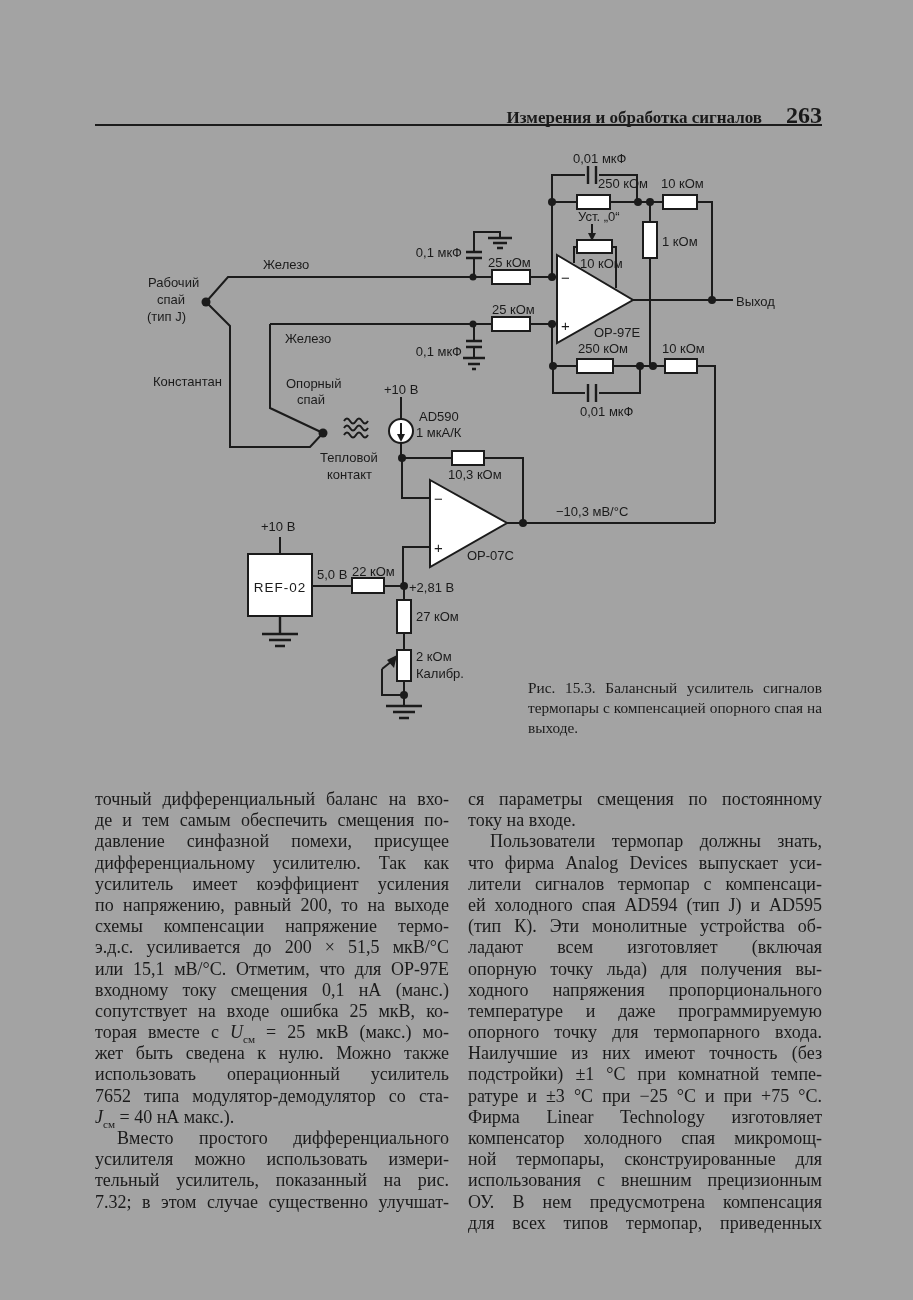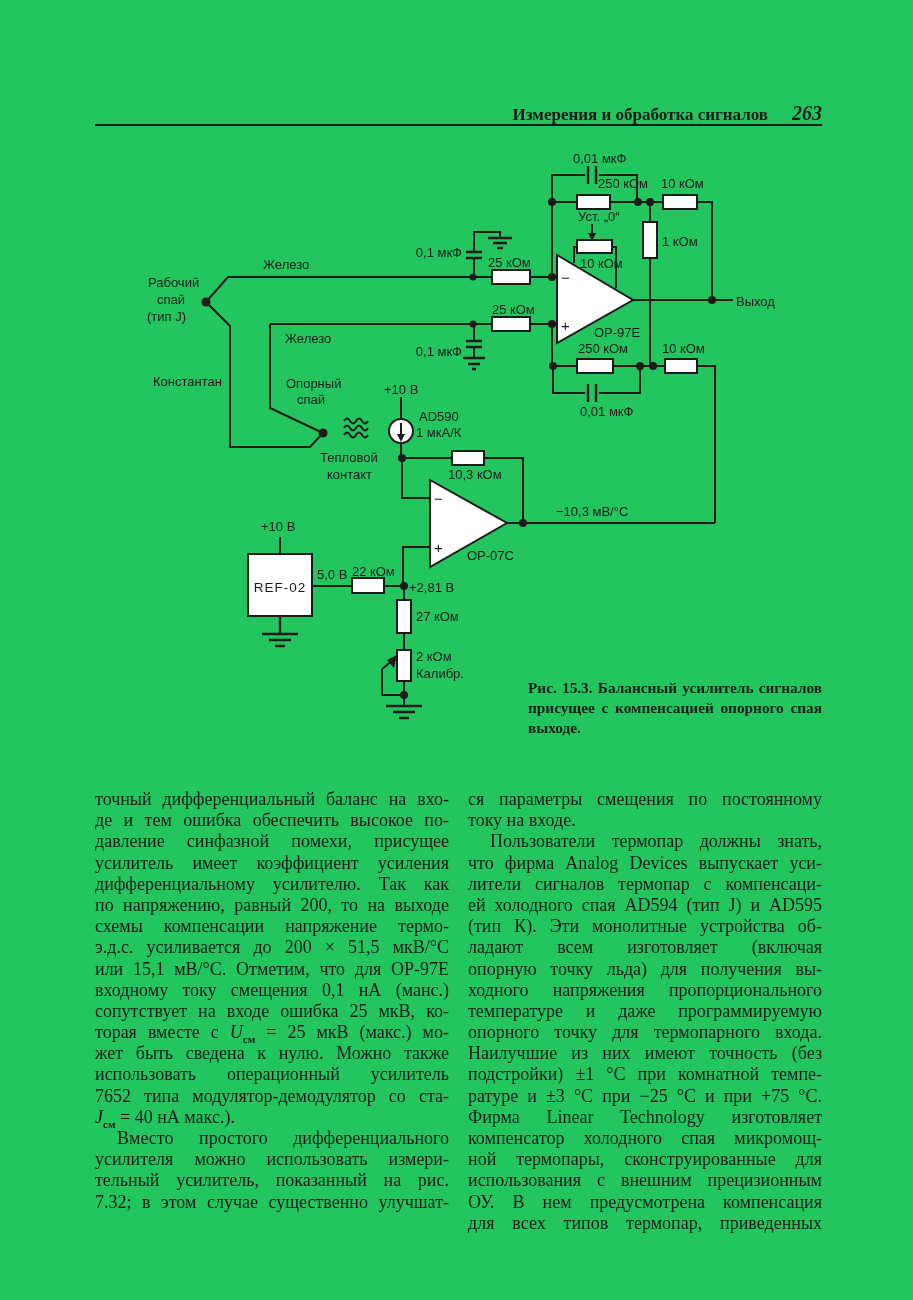--- a/index.html
+++ b/index.html
@@ -1,44 +1,44 @@
 <!DOCTYPE html>
 <html><head>
 <meta charset="utf-8">
 <style>
   html,body{margin:0;padding:0;background:#ffffff;}
-  .page{position:relative;width:913px;height:1300px;background:#22c55e;overflow:hidden;
+  .page{position:relative;width:913px;height:1300px;background:#a3a3a3;overflow:hidden;
         font-family:"Liberation Serif",serif;color:#1a1a1a;}
   .hdr{position:absolute;left:95px;top:102px;width:727px;display:flex;
        justify-content:flex-end;align-items:baseline;gap:24px;
        font-weight:bold;font-size:17px;}
-  .hdr .pg{font-size:20px;font-style:italic;}
+  .hdr .pg{font-size:24px;}
   .rule{position:absolute;left:95px;top:124px;width:727px;height:2px;background:#1c1c1c;}
   .circuit{position:absolute;left:0;top:0;}
   .w path, .w polyline{fill:none;stroke:#1b1b1b;stroke-width:2;}
   .thin path{fill:none;stroke:#1b1b1b;stroke-width:2.4;}
   .r rect{fill:#fff;stroke:#1b1b1b;stroke-width:2;}
   .sym{fill:#fff;stroke:#1b1b1b;stroke-width:2;}
   .dots circle{fill:#1b1b1b;stroke:none;}
   .ah{fill:#1b1b1b;stroke:none;}
   text{font-family:"Liberation Sans",sans-serif;font-size:13px;fill:#1b1b1b;}
   text.sgn{font-size:15px;}
   text.chip{font-size:13.5px;letter-spacing:1px;}
   .caption{position:absolute;left:528px;top:678px;width:294px;font-size:15.3px;
            line-height:20.2px;}
-  .caption .cl{text-align:justify;text-align-last:justify;height:20.2px;overflow:hidden;font-weight:bold;}
+  .caption .cl{text-align:justify;text-align-last:justify;height:20.2px;overflow:hidden;}
   .caption .cl.end{text-align-last:left;}
   .col{position:absolute;top:789px;width:354px;font-size:18px;line-height:21.2px;}
   .col-left{left:95px;}
   .col-right{left:468px;}
   .tl{text-align:justify;text-align-last:justify;height:21.2px;overflow:hidden;}
   .tl.end{text-align-last:left;}
   .tl.ind{text-indent:22px;}
   .tl .it{font-style:italic;}
-  .tl sub{font-size:0.62em;line-height:0;font-weight:bold;}
+  .tl sub{font-size:0.62em;line-height:0;}
 </style>
 </head>
 <body>
 
 <div class="page">
 
   <div class="hdr">
     <span>Измерения и обработка сигналов</span>
     <span class="pg">263</span>
   </div>
@@ -181,30 +181,30 @@
     <text x="317" y="579">5,0 В</text>
     <text x="352" y="576">22 кОм</text>
     <text x="409" y="592">+2,81 В</text>
     <text x="416" y="621">27 кОм</text>
     <text x="416" y="661">2 кОм</text>
     <text x="416" y="678">Калибр.</text>
   </svg>
 
   <div class="caption">
     <div class="cl">Рис. 15.3. Балансный усилитель сигналов</div>
-    <div class="cl">присущее с компенсацией опорного спая на</div>
+    <div class="cl">термопары с компенсацией опорного спая на</div>
     <div class="cl end">выходе.</div>
   </div>
 
   <div class="col col-left">
     <div class="tl">точный дифференциальный баланс на вхо-</div>
-    <div class="tl">де и тем ошибка обеспечить высокое по-</div>
+    <div class="tl">де и тем самым обеспечить смещения по-</div>
     <div class="tl">давление синфазной помехи, присущее</div>
+    <div class="tl">дифференциальному усилителю. Так как</div>
     <div class="tl">усилитель имеет коэффициент усиления</div>
-    <div class="tl">дифференциальному усилителю. Так как</div>
     <div class="tl">по напряжению, равный 200, то на выходе</div>
     <div class="tl">схемы компенсации напряжение термо-</div>
     <div class="tl">э.д.с. усиливается до 200 × 51,5 мкВ/°С</div>
     <div class="tl">или 15,1 мВ/°С. Отметим, что для OP-97E</div>
     <div class="tl">входному току смещения 0,1 нА (манс.)</div>
     <div class="tl">сопутствует на входе ошибка 25 мкВ, ко-</div>
     <div class="tl"><span>торая вместе с </span><span class="it">U</span><sub>см</sub><span> = 25 мкВ (макс.) мо-</span></div>
     <div class="tl">жет быть сведена к нулю. Можно также</div>
     <div class="tl">использовать операционный усилитель</div>
     <div class="tl">7652 типа модулятор-демодулятор со ста-</div>

